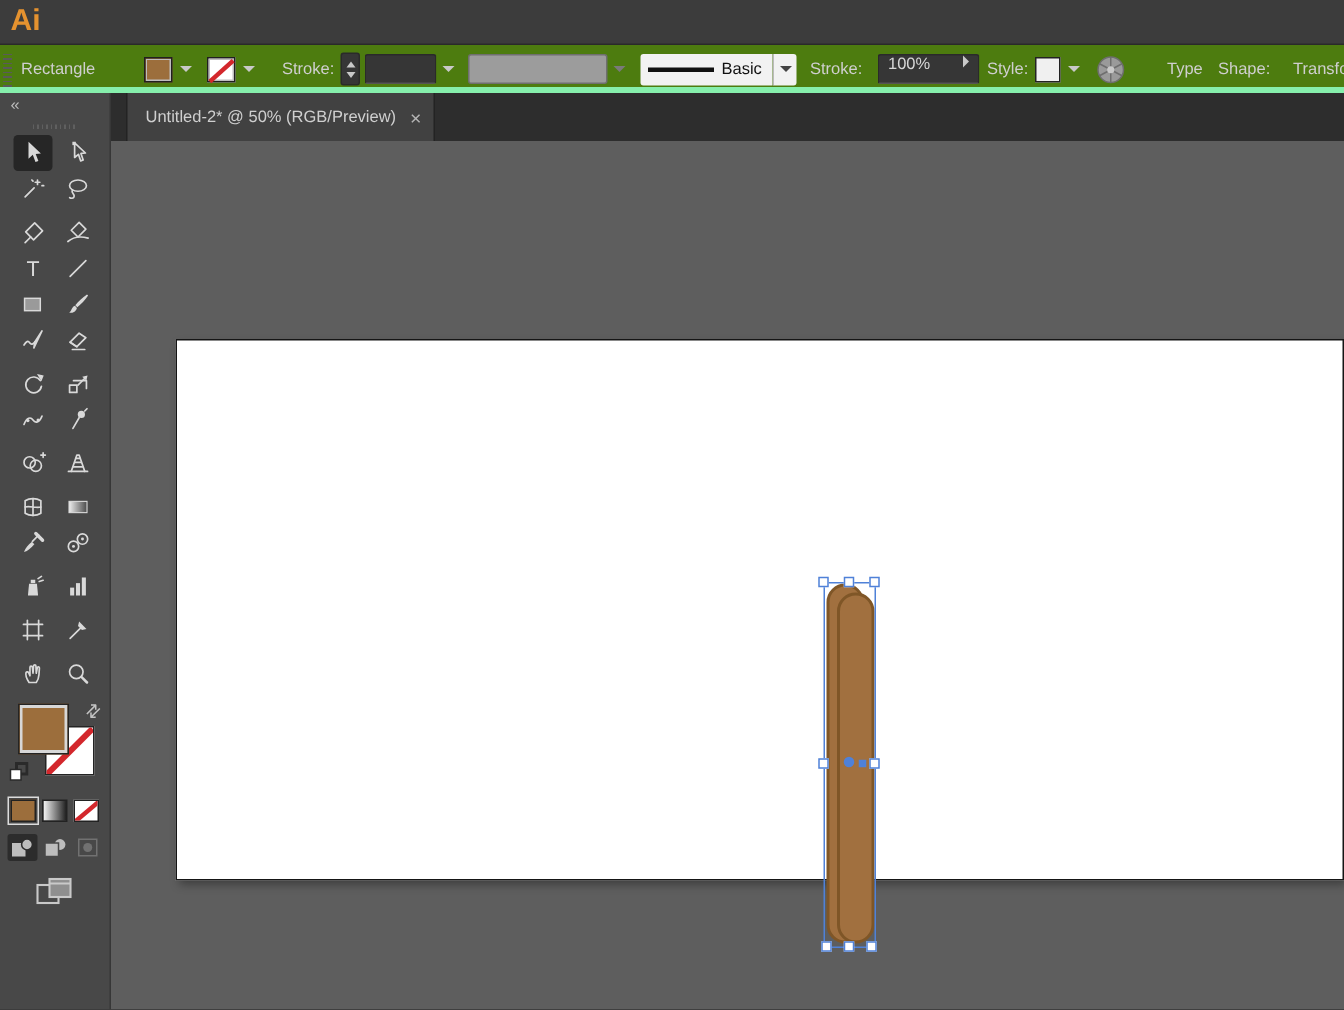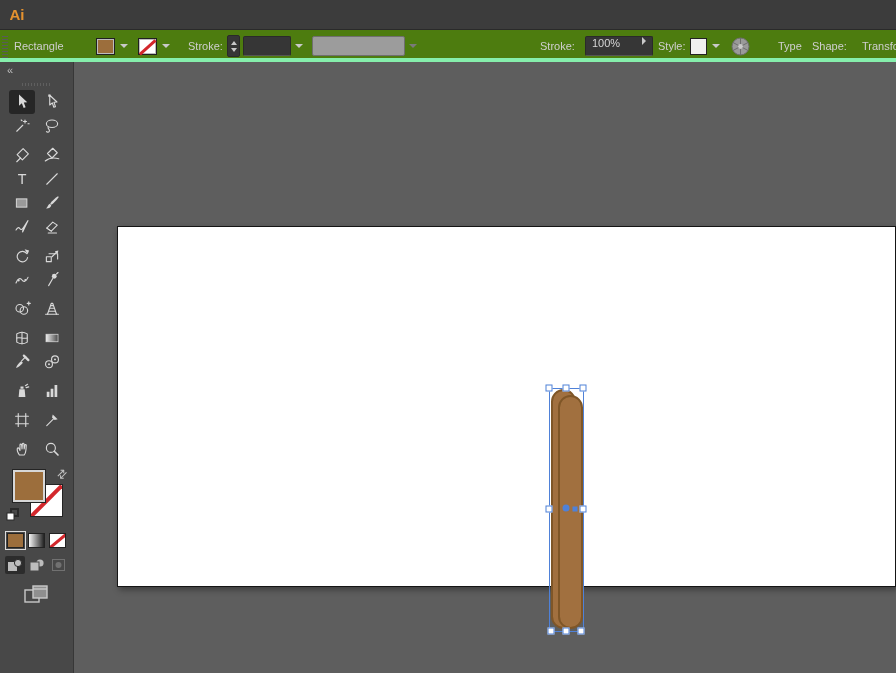--- a/index.html
+++ b/index.html
@@ -1,21 +1,21 @@
 <!DOCTYPE html>
 <html><head>
 <meta charset="utf-8">
 <style>
   html,body{margin:0;padding:0;background:#222;}
   *{box-sizing:border-box;font-family:"Liberation Sans","DejaVu Sans",sans-serif;}
   #app{position:relative;width:896px;height:673px;overflow:hidden;background:#5e5e5e;user-select:none;}
 
   
   #menubar{position:absolute;left:0;top:0;width:896px;height:30px;background:#3c3c3c;display:flex;align-items:center;border-bottom:1px solid #2a2a2a;}
-  #ai-logo{width:34px;text-align:center;font-weight:bold;font-size:15px;color:#e5922f;}
+  #ai-logo{width:34px;text-align:center;font-weight:bold;font-size:20px;color:#e5922f;}
   .menu-item{padding:0 13px;font-size:12px;color:#d6d6d6;line-height:29px;cursor:default;}
   #menubar-right{display:flex;align-items:center;margin-left:6px;gap:14px;}
   .mb-divider{width:1px;height:16px;background:#555;}
   .sq-btn{width:21px;height:19px;background:#717171;border-radius:2px;color:#262626;font-size:11px;font-weight:bold;display:flex;align-items:center;justify-content:center;}
   .chev{width:0;height:0;border-left:4px solid transparent;border-right:4px solid transparent;border-top:4px solid #c9c9c9;display:inline-block;}
   .chev.dim{border-top-color:#7a7a7a;}
   #arrange-wrap{display:flex;align-items:center;gap:6px;}
   #touch-icon{opacity:.65;}
 
   
@@ -131,20 +131,29 @@
       </div>
     <div class="cb" style="left:295px">
         <span class="chev"></span>
       </div>
     <div class="cb" style="left:312px">
         <span class="disabled-field"></span>
       </div>
     <div class="cb" style="left:409px">
         <span class="chev dim"></span>
       </div>
+    <div class="cb" style="left:427px">
+      <span id="brush-field">
+        <span class="stroke-line"></span>
+        <span class="brush-name">Basic</span>
+      </span>
+      <span id="brush-chev">
+          <span class="chev"></span>
+        </span>
+    </div>
     <div class="cb" style="left:540px">
         <span class="cb-label">Stroke:</span>
       </div>
     <div class="cb" style="left:585px">
         <span class="well" id="opacity-well">
           <span>100%</span>
           <span class="tri-right"></span>
         </span>
       </div>
     <div class="cb" style="left:658px">
@@ -172,20 +181,26 @@
         <span class="cb-label">Type</span>
       </div>
     <div class="cb" style="left:812px">
         <span class="cb-label">Shape:</span>
       </div>
     <div class="cb" style="left:862px">
         <span class="cb-label" style="white-space:nowrap">Transform</span>
       </div>
   </div>
 
+  <div id="tabstrip">
+    <div id="doc-tab">
+      <span class="title">Untitled-2* @ 50% (RGB/Preview)</span>
+      <span class="close">×</span>
+    </div>
+  </div>
 
   <div id="toolpanel">
     <div id="panel-collapse">«</div>
     <div id="panel-grip"></div>
     <div id="tool-grid">
         <div class="tool-row">
           <div class="tool-cell active">
             <svg width="18" height="18" viewBox="0 0 24 24">
               <path d="M8 2 L8 17 L11.8 13.6 L14.2 20 L16.8 19 L14.4 12.8 L19 12.4 Z" fill="#d9d9d9" stroke="none"></path>
             </svg>

